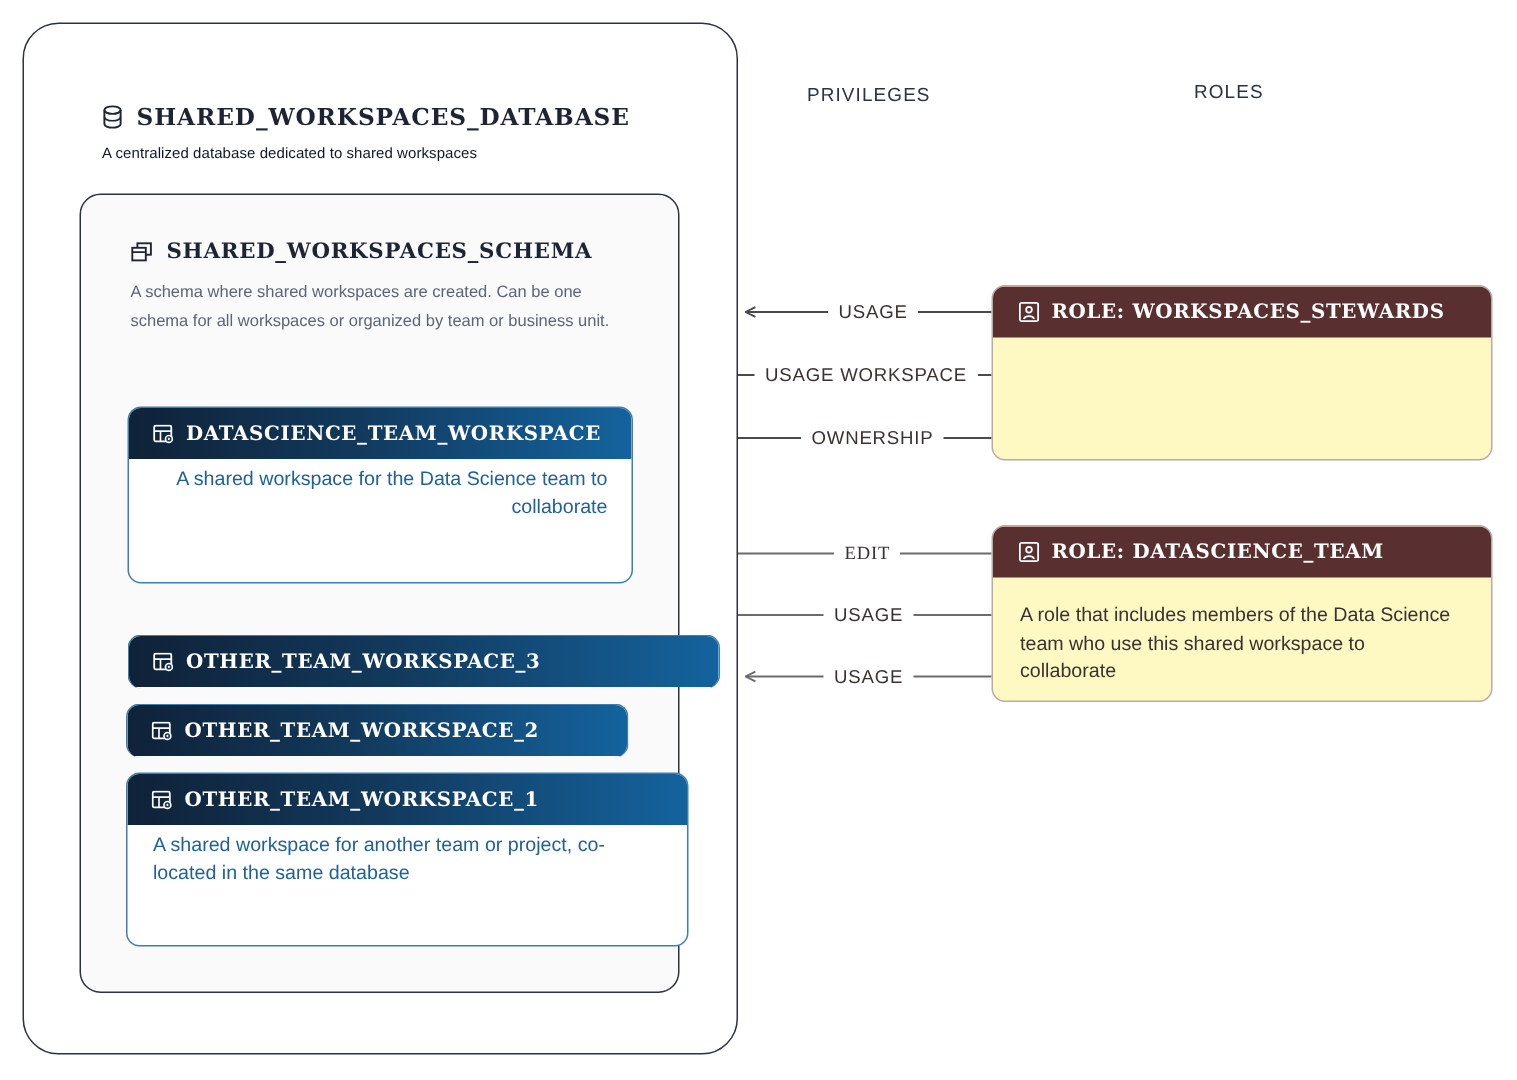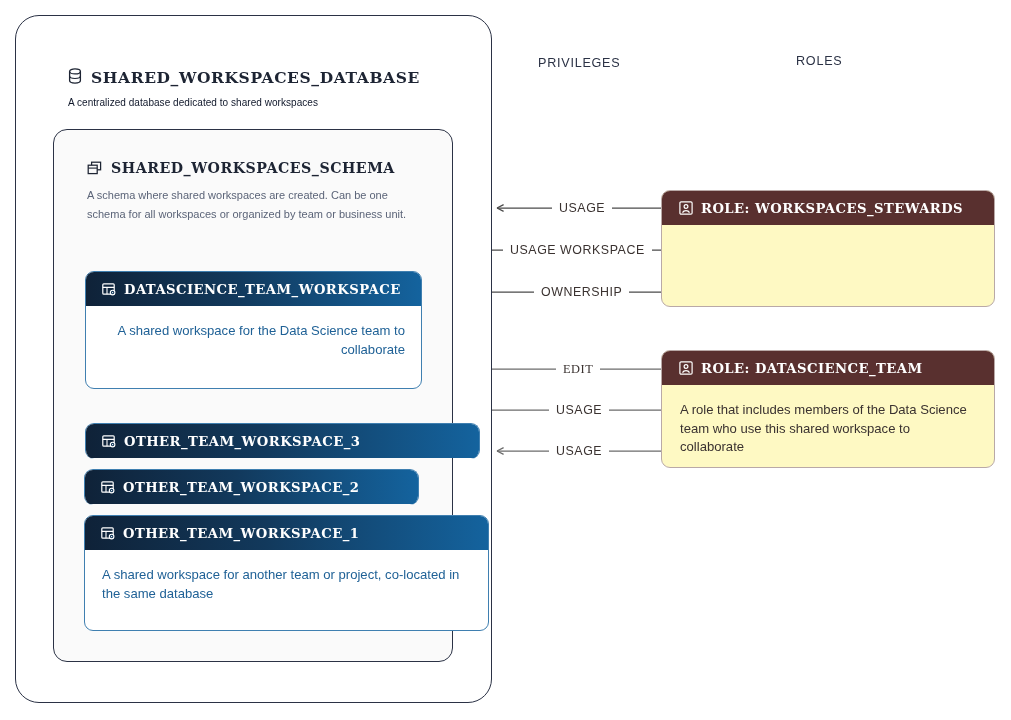--- a/index.html
+++ b/index.html
@@ -20,21 +20,21 @@
     left: 15px; top: 15px;
     width: 477px; height: 688px;
     border: 1.4px solid #2b3245;
     border-radius: 24px;
     background: #ffffff;
     box-sizing: border-box;
   }
   .db-title {
     position: absolute;
     left: 52px; top: 52px;
-    display: flex; align-items: flex-start; gap: 9px;
+    display: flex; align-items: center; gap: 9px;
     font-family: "DejaVu Serif", "Liberation Serif", serif;
     font-size: 15.5px;
     font-weight: 700;
     letter-spacing: 0.6px;
     color: #1d2433;
     white-space: nowrap;
   }
   .db-desc {
     position: absolute;
     left: 52px; top: 81px;
@@ -88,34 +88,34 @@
     padding-left: 16px;
     background: linear-gradient(90deg, #0f2238 0%, #12395c 45%, #14639e 100%);
     color: #ffffff;
     font-family: "DejaVu Serif", "Liberation Serif", serif;
     font-size: 13.2px;
     font-weight: 700;
     letter-spacing: 0.45px;
     white-space: nowrap;
   }
   .ws-body {
-    padding: 16px 16px 0 17px;
+    padding: 4px 16px 0 17px;
     font-size: 13.1px;
     line-height: 18.5px;
     color: #1f6196;
   }
 
   #ws-ds { left: 85px; top: 271px; width: 337px; height: 118px; text-align: right; }
 
   .stack-card { position: absolute; border-radius: 9px; box-sizing: border-box; overflow: hidden; }
   #ws-o3 { left: 85px; top: 423px; width: 395px; height: 36px;
            border: 1px solid #3f7fb0; border-bottom: none; }
   #ws-o2 { left: 84px; top: 469px; width: 335px; height: 36px;
            border: 1px solid #3f7fb0; border-bottom: none; }
-  #ws-o1 { left: 84px; top: 515px; width: 405px; height: 116px;
+  #ws-o1 { left: 84px; top: 515px; width: 375px; height: 116px;
            border: 1px solid #3f7fb0; background: #ffffff; }
 
   
   .col-head {
     position: absolute;
     font-size: 12.6px;
     color: #2b3245;
     letter-spacing: 0.75px;
   }
   #col-priv { left: 538px; top: 56px; }

